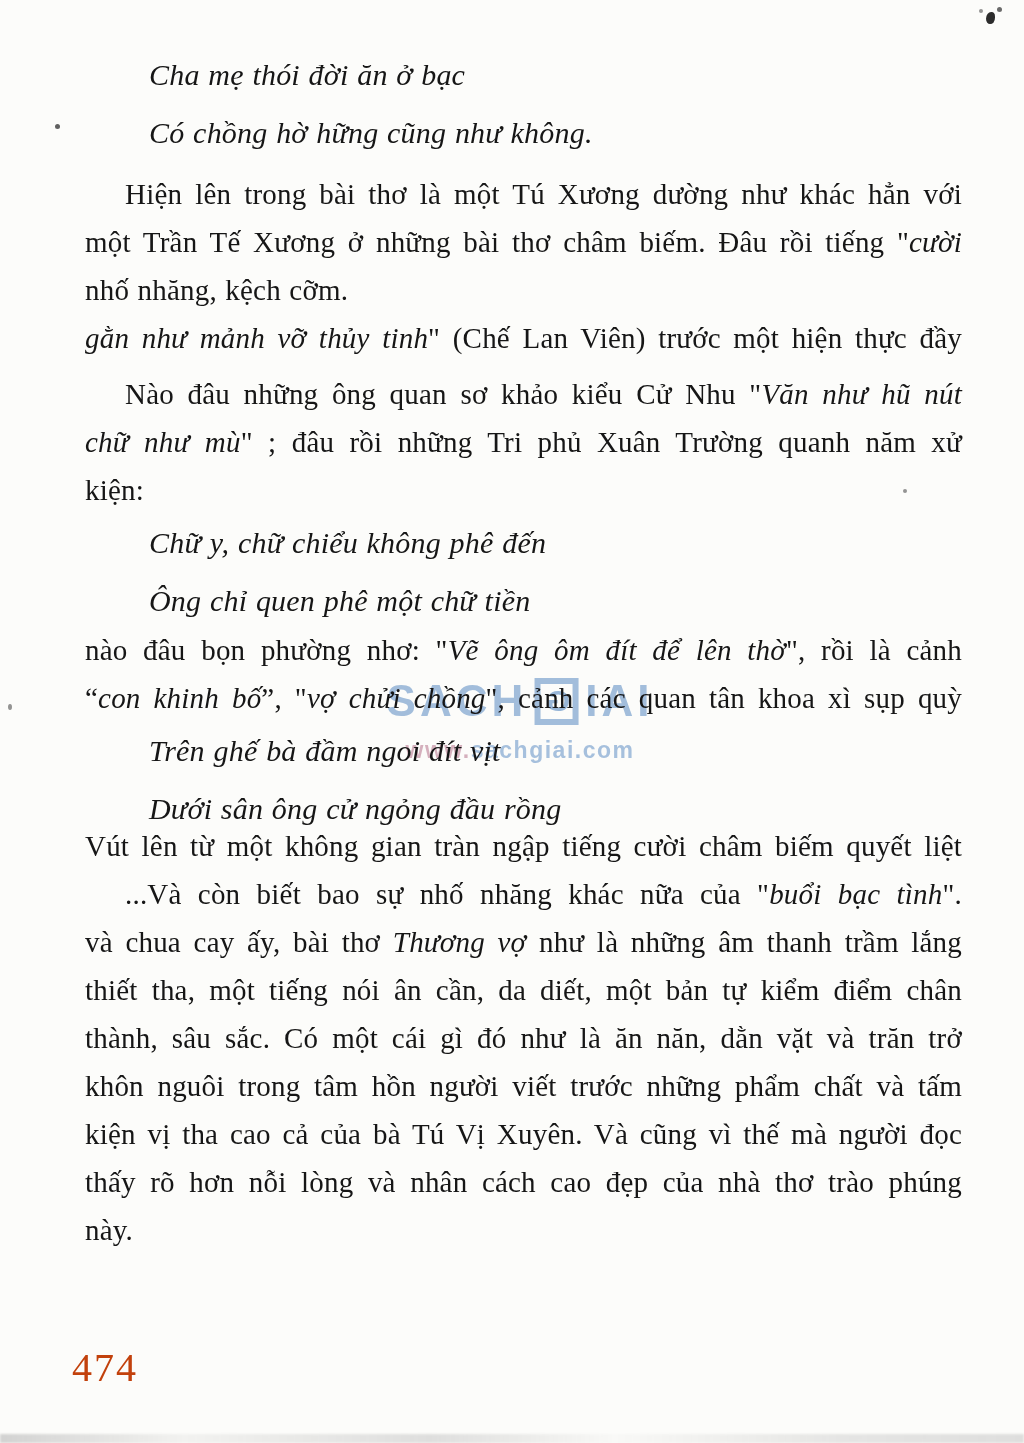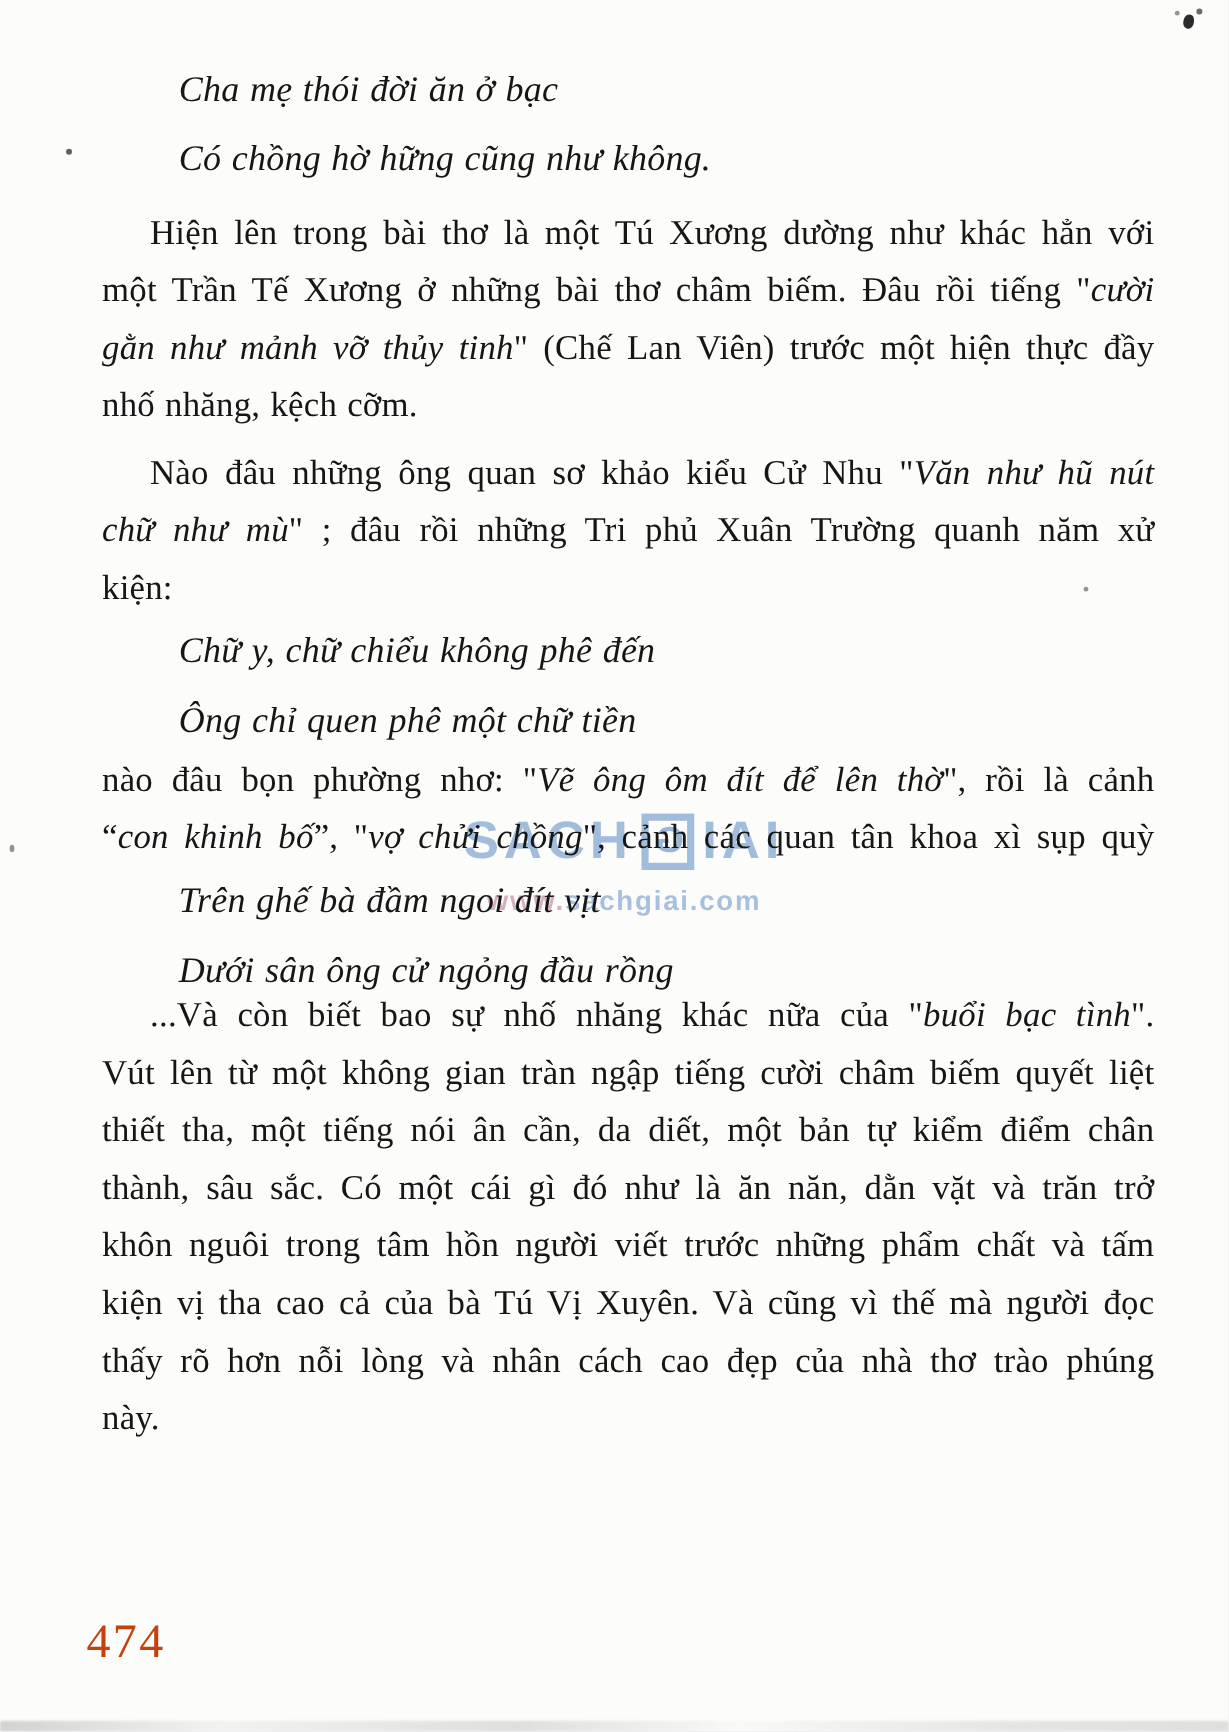--- a/index.html
+++ b/index.html
@@ -129,43 +129,44 @@
   </div>
 
   <div id="text-layer">
       <div class="block verse">
         <div class="verse-line first"><span>Cha mẹ thói đời ăn ở bạc</span></div>
         <div class="verse-line last"><span>Có chồng hờ hững cũng như không.</span></div>
       </div>
       <div class="block para ind">
         <div class="pline first"><span>Hiện lên trong bài thơ là một Tú Xương dường như khác hẳn với</span></div>
         <div class="pline"><span>một Trần Tế Xương ở những bài thơ châm biếm. Đâu rồi tiếng "</span><span class="it">cười</span></div>
+        <div class="pline last"><span>nhố nhăng, kệch cỡm.</span></div>
         <div class="pline"><span class="it">gằn như mảnh vỡ thủy tinh</span><span>" (Chế Lan Viên) trước một hiện thực đầy</span></div>
-        <div class="pline last"><span>nhố nhăng, kệch cỡm.</span></div>
       </div>
       <div class="block para ind">
         <div class="pline first"><span>Nào đâu những ông quan sơ khảo kiểu Cử Nhu "</span><span class="it">Văn như hũ nút</span></div>
         <div class="pline"><span class="it">chữ như mù</span><span>" ; đâu rồi những Tri phủ Xuân Trường quanh năm xử</span></div>
         <div class="pline last"><span>kiện:</span></div>
       </div>
       <div class="block verse">
         <div class="verse-line first"><span>Chữ y, chữ chiểu không phê đến</span></div>
         <div class="verse-line last"><span>Ông chỉ quen phê một chữ tiền</span></div>
       </div>
       <div class="block para">
         <div class="pline first"><span>nào đâu bọn phường nhơ: "</span><span class="it">Vẽ ông ôm đít để lên thờ</span><span>", rồi là cảnh</span></div>
         <div class="pline"><span>“</span><span class="it">con khinh bố</span><span>”, "</span><span class="it">vợ chửi chồng</span><span>", cảnh các quan tân khoa xì sụp quỳ</span></div>
       </div>
       <div class="block verse">
         <div class="verse-line first"><span>Trên ghế bà đầm ngoi đít vịt</span></div>
         <div class="verse-line last"><span>Dưới sân ông cử ngỏng đầu rồng</span></div>
       </div>
       <div class="block para ind">
+        <div class="pline"><span>Vút lên từ một không gian tràn ngập tiếng cười châm biếm quyết liệt</span></div>
         <div class="pline first"><span>...Và còn biết bao sự nhố nhăng khác nữa của "</span><span class="it">buổi bạc tình</span><span>".</span></div>
-        <div class="pline"><span>Vút lên từ một không gian tràn ngập tiếng cười châm biếm quyết liệt</span></div>
+        <div class="pline"><span>và chua cay ấy, bài thơ </span><span class="it">Thương vợ</span><span> như là những âm thanh trầm lắng</span></div>
         <div class="pline"><span>thiết tha, một tiếng nói ân cần, da diết, một bản tự kiểm điểm chân</span></div>
         <div class="pline"><span>thành, sâu sắc. Có một cái gì đó như là ăn năn, dằn vặt và trăn trở</span></div>
         <div class="pline"><span>khôn nguôi trong tâm hồn người viết trước những phẩm chất và tấm</span></div>
         <div class="pline"><span>kiện vị tha cao cả của bà Tú Vị Xuyên. Và cũng vì thế mà người đọc</span></div>
         <div class="pline"><span>thấy rõ hơn nỗi lòng và nhân cách cao đẹp của nhà thơ trào phúng</span></div>
         <div class="pline last"><span>này.</span></div>
       </div>
     </div>
 
   <div class="pagenum">474</div>

